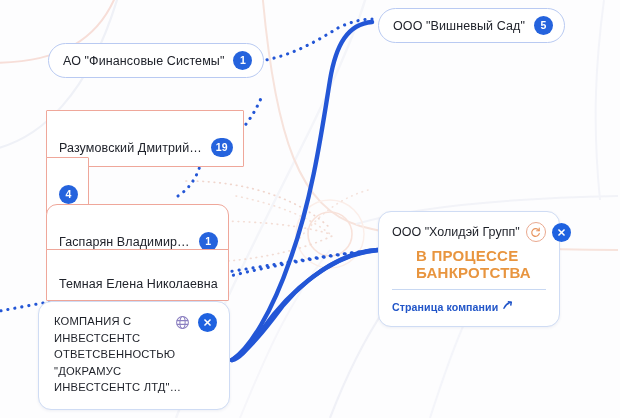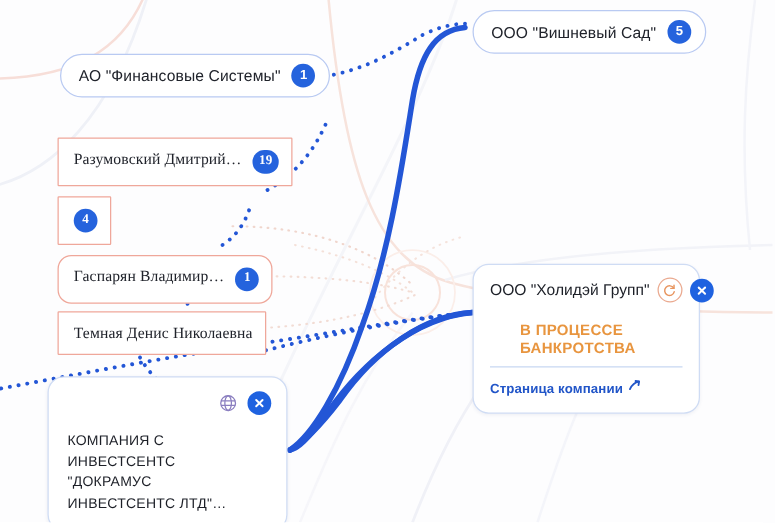--- a/index.html
+++ b/index.html
@@ -38,29 +38,28 @@
   .pill-node .node-label {
     font-size: 12.5px;
     color: #20232b;
     letter-spacing: 0.1px;
   }
 
   
   .rect-node {
     position: absolute;
     display: flex;
-    align-items: flex-start;
+    align-items: center;
     gap: 9px;
     background: #ffffff;
     border: 1.3px solid #efa79a;
     border-radius: 1px;
-    padding: 9px 10px 9px 12px;
+    padding: 27px 10px 9px 12px;
     box-sizing: border-box;
     white-space: nowrap;
-    font-family: Liberation Serif, serif;
   }
   .rect-node .node-label {
     font-size: 12.5px;
     color: #20232b;
     letter-spacing: 0.1px;
   }
 
   
   .badge {
     display: inline-flex;
@@ -99,22 +98,22 @@
     display: flex;
     align-items: center;
     gap: 6px;
   }
   .card-title {
     font-size: 12.5px;
     color: #1c1f27;
     white-space: nowrap;
   }
   .card-status {
-    margin-top: 15px;
-    font-size: 12px;
+    margin-top: 5px;
+    font-size: 15px;
     font-weight: bold;
     letter-spacing: 0.25px;
     color: #e8953f;
     padding-left: 24px;
   }
   .card-rule {
     margin: 8px 0 7px 0;
     height: 1px;
     background: #c8d8f2;
   }
@@ -143,21 +142,20 @@
     display: flex;
     align-items: center;
     gap: 7px;
   }
   .card-multiline {
     font-size: 11.2px;
     line-height: 16.5px;
     color: #1c1f27;
     letter-spacing: 0.2px;
     width: 135px;
-    margin-top: 32px;
   }
 
   
   .icon-close {
     width: 19px; height: 19px;
     border-radius: 50%;
     background: #1f62e0;
     display: inline-flex;
     align-items: center;
     justify-content: center;
@@ -247,21 +245,21 @@
   <div class="rect-node" id="node-zanimon" style="left:46px; top:157px;">
     <span class="badge">4</span>
   </div>
 
   <div class="rect-node" id="node-gasparyan" style="left:46px; top:204px;border-radius:11px;">
     <span class="node-label">Гаспарян Владимир…</span>
     <span class="badge">1</span>
   </div>
 
   <div class="rect-node" id="node-temnaya" style="left:46px; top:249px;">
-    <span class="node-label">Темная Денис Николаевна</span>
+    <span class="node-label">Темная Елена Николаевна</span>
   </div>
 
   <div class="card" id="card-holiday">
     <div class="card-titlerow">
       <span class="card-title">ООО "Холидэй Групп"</span>
       <span class="icon-refresh">
         <svg width="11" height="11" viewBox="0 0 16 16" fill="none" stroke="#e8955f" stroke-width="1.7" stroke-linecap="round">
           <path d="M13 5.2 A5.6 5.6 0 1 0 13.6 9.4"></path>
           <path d="M13.4 1.6 L13.4 5.4 L9.7 5.4"></path>
         </svg>
@@ -298,18 +296,19 @@
       <span class="icon-close">
         <svg width="9" height="9" viewBox="0 0 12 12" stroke="#ffffff" stroke-width="2.1" stroke-linecap="round">
           <path d="M2.6 2.6 L9.4 9.4"></path>
           <path d="M9.4 2.6 L2.6 9.4"></path>
         </svg>
       </span>
     </div>
     <div class="card-multiline">
       <div>КОМПАНИЯ С</div>
       <div>ИНВЕСТСЕНТС</div>
+      <div>ОТВЕТСВЕННОСТЬЮ</div>
       <div>"ДОКРАМУС</div>
       <div>ИНВЕСТСЕНТС ЛТД"…</div>
     </div>
   </div>
 
 </div>
 
 </body></html>

